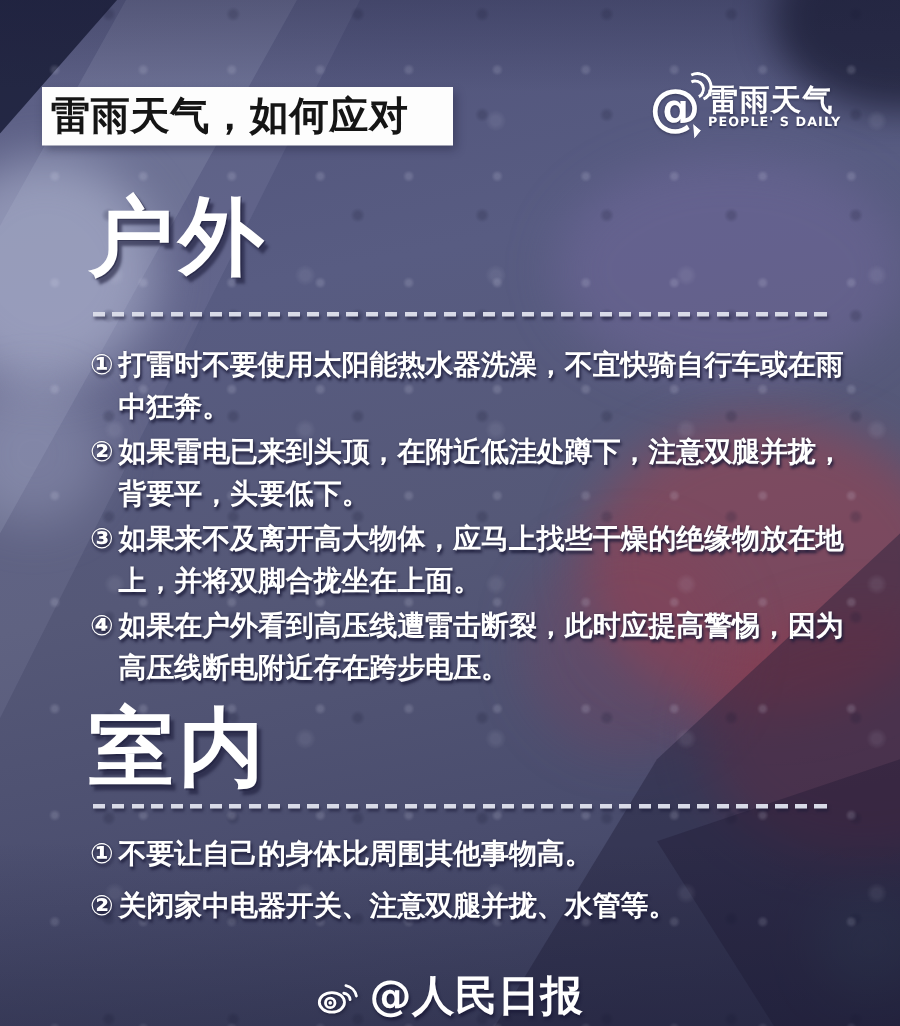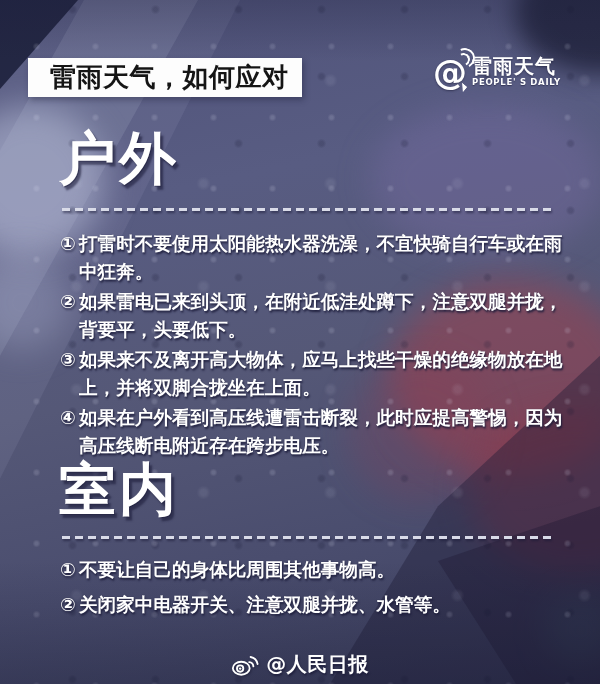--- a/index.html
+++ b/index.html
@@ -34,58 +34,58 @@
     background-position:7px 11px,31px 43px,13px 29px;}
   .vignette{position:absolute;inset:0;
     background:
       linear-gradient(to bottom,rgba(28,30,58,.28),transparent 9%),
       linear-gradient(to top,rgba(20,22,46,.30),transparent 18%);}
   
   .content{position:absolute;inset:0;z-index:2;color:#fff;}
   .title-banner{
     position:absolute;left:28px;top:58px;width:274px;height:39px;
     background:#fdfdfd;box-shadow:2px 3px 6px rgba(20,20,45,.35);
-    display:flex;align-items:center;padding-left:22px;box-sizing:border-box;}
+    display:flex;align-items:center;padding-left:6px;box-sizing:border-box;}
   .title-banner span{font-size:26px;font-weight:bold;color:#151515;letter-spacing:.5px;white-space:nowrap;}
   .pd-logo{position:absolute;left:433px;top:53px;display:flex;align-items:flex-start;gap:5px;}
   .at-wrap{position:relative;width:34px;height:40px;}
   .at-glyph{font-size:34px;font-weight:bold;line-height:38px;color:#fff;text-shadow:0 1px 2px rgba(20,20,45,.5);}
   .wave{position:absolute;border:2px solid transparent;border-top-color:#fff;border-right-color:#fff;border-radius:50%;transform:rotate(18deg);}
   .w1{width:9px;height:9px;right:-3px;top:0;}
   .w2{width:16px;height:16px;right:-8px;top:-5px;}
   .at-tail{position:absolute;right:1px;bottom:2px;width:7px;height:7px;background:#fff;clip-path:polygon(0 0,100% 0,100% 100%);transform:rotate(40deg);}
   .logo-text{display:flex;flex-direction:column;margin-top:2px;}
   .logo-cn{font-size:20px;font-weight:bold;letter-spacing:1px;line-height:22px;text-shadow:0 1px 2px rgba(20,20,45,.5);white-space:nowrap;}
   .logo-en{font-size:8.5px;font-weight:bold;letter-spacing:.7px;margin-top:0;text-shadow:0 1px 1px rgba(20,20,45,.5);white-space:nowrap;}
   .sec-heading{
     position:absolute;left:59px;font-size:57px;font-weight:900;letter-spacing:3px;line-height:62px;
     color:#fff;text-shadow:3px 4px 2px rgba(28,28,58,.6),1px 1px 0 rgba(28,28,58,.45);white-space:nowrap;}
   .h-outdoor{top:127px;}
-  .h-indoor{top:458px;}
+  .h-indoor{top:468px;}
   .dash{
     position:absolute;left:62px;width:494px;height:3px;
     background:repeating-linear-gradient(90deg,#d9dbe8 0 8px,transparent 8px 13px);
     filter:drop-shadow(1px 2px 1px rgba(25,25,55,.55));}
   .dash1{top:208px;}
   .dash2{top:536px;}
   .tip-list{position:absolute;left:60px;width:512px;}
   .list-outdoor{top:230px;}
   .list-indoor{top:556px;}
   .tip-item{display:flex;align-items:flex-start;margin-bottom:2px;}
   .list-indoor .tip-item{margin-bottom:7px;}
   .tip-num{flex:0 0 19px;}
   .tip-num,.tip-txt{
     font-size:18.6px;font-weight:bold;line-height:28px;color:#fff;
     text-shadow:1px 2px 2px rgba(28,28,58,.9),0 0 1px rgba(28,28,58,.6);}
   .tip-txt{flex:1;}
   .footer{
     position:absolute;left:0;top:650px;width:600px;height:28px;
     display:flex;align-items:center;justify-content:center;gap:7px;}
   .weibo-icon{display:flex;filter:drop-shadow(1px 1px 1px rgba(20,20,45,.6));}
-  .weibo-handle{font-size:20px;font-weight:bold;color:#fff;letter-spacing:.5px;
+  .weibo-handle{font-size:28px;font-weight:bold;color:#fff;letter-spacing:.5px;
     text-shadow:1px 2px 2px rgba(28,28,58,.9);white-space:nowrap;}
 </style>
 </head>
 <body>
 
 <div class="poster">
 
   <div class="bg">
     <div class="tri t-light-wide"></div>
     <div class="tri t-light-band"></div>

